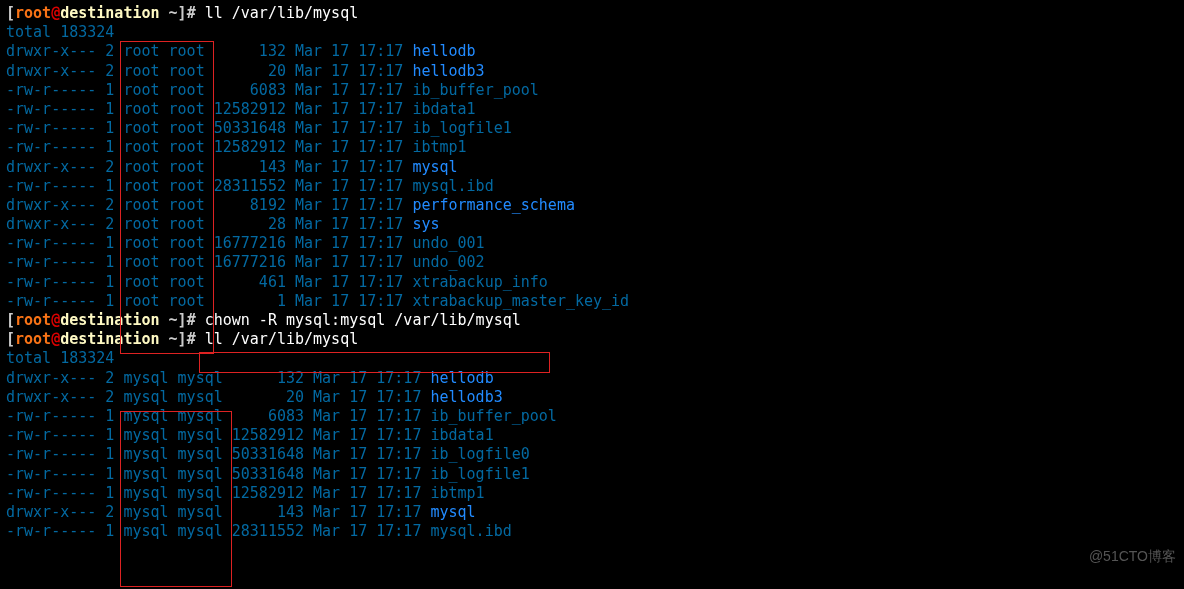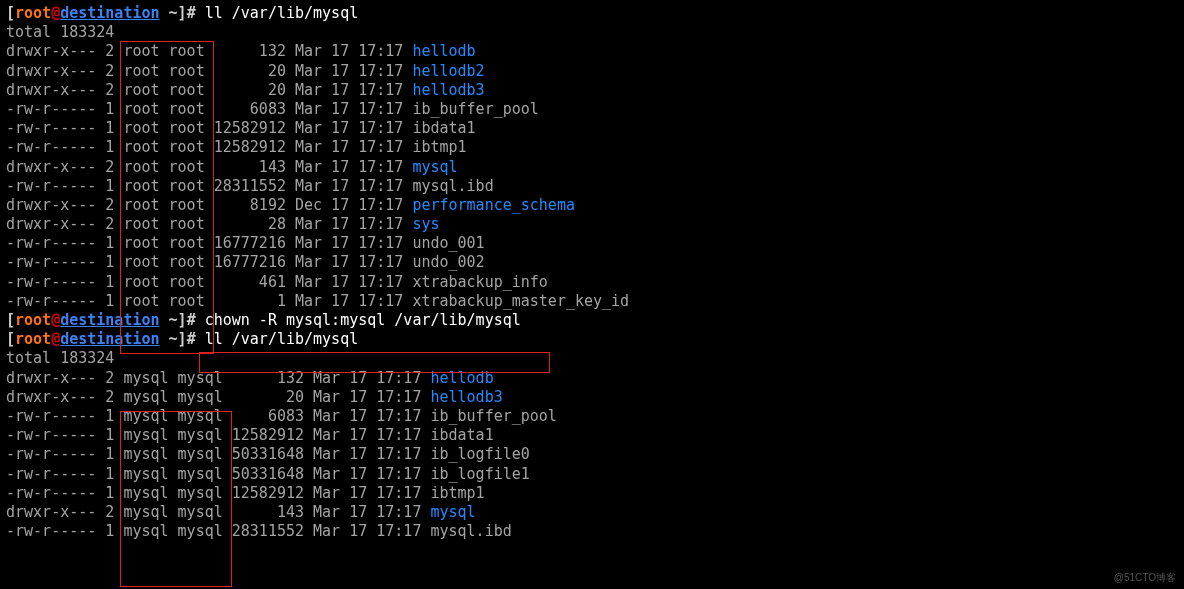--- a/index.html
+++ b/index.html
@@ -13,55 +13,55 @@
     width: 1184px;
     height: 589px;
     box-sizing: border-box;
     overflow: hidden;
     position: relative;
   }
   .line { white-space: pre; }
   .bracket { color: #ccc; font-weight: bold; }
   .user { color: #f97316; font-weight: bold; }
   .at { color: #d00; font-weight: bold; }
-  .host { color: #3b82f6; font-weight: bold; text-decoration: underline; }
+  .host { color: #fef9c3; font-weight: bold; }
   .tilde { color: #ccc; font-weight: bold; }
   .hash { color: #ccc; font-weight: bold; }
   .cmd { color: #fff; }
   .dir { color: #228bff; font-weight: normal; }
-  .plain { color: #a3a3a3; }
+  .plain { color: #0369a1; }
   .box {
     position: absolute;
     border: 1px solid #d22;
     pointer-events: none;
   }
   .watermark {
     position: absolute;
     right: 8px;
-    bottom: 4px;
+    bottom: 23px;
     color: #555;
-    font-size: 10px;
+    font-size: 14px;
     font-family: sans-serif;
   }
 </style>
 </head>
 <body>
 
 <div id="term">
     <div class="line"><span><span class="bracket">[</span><span class="user">root</span><span class="at">@</span><span class="host">destination</span><span class="bracket"> </span><span class="tilde">~</span><span class="bracket">]</span><span class="hash"># </span></span><span class="cmd">ll /var/lib/mysql</span></div>
     <div class="line plain">total 183324</div>
     <div class="line"><span class="plain">drwxr-x--- 2 root root      132 Mar 17 17:17 </span><span class="dir">hellodb</span></div>
-    <div class="line"><span class="plain">drwxr-x--- 2 root root       20 Mar 17 17:17 </span><span class="dir">hellodb2</span></div>
     <div class="line"><span class="plain">drwxr-x--- 2 root root       20 Mar 17 17:17 </span><span class="dir">hellodb3</span></div>
     <div class="line"><span class="plain">-rw-r----- 1 root root     6083 Mar 17 17:17 </span><span class="plain">ib_buffer_pool</span></div>
     <div class="line"><span class="plain">-rw-r----- 1 root root 12582912 Mar 17 17:17 </span><span class="plain">ibdata1</span></div>
+    <div class="line"><span class="plain">-rw-r----- 1 root root 50331648 Mar 17 17:17 </span><span class="plain">ib_logfile1</span></div>
     <div class="line"><span class="plain">-rw-r----- 1 root root 12582912 Mar 17 17:17 </span><span class="plain">ibtmp1</span></div>
     <div class="line"><span class="plain">drwxr-x--- 2 root root      143 Mar 17 17:17 </span><span class="dir">mysql</span></div>
     <div class="line"><span class="plain">-rw-r----- 1 root root 28311552 Mar 17 17:17 </span><span class="plain">mysql.ibd</span></div>
-    <div class="line"><span class="plain">drwxr-x--- 2 root root     8192 Dec 17 17:17 </span><span class="dir">performance_schema</span></div>
+    <div class="line"><span class="plain">drwxr-x--- 2 root root     8192 Mar 17 17:17 </span><span class="dir">performance_schema</span></div>
     <div class="line"><span class="plain">drwxr-x--- 2 root root       28 Mar 17 17:17 </span><span class="dir">sys</span></div>
     <div class="line"><span class="plain">-rw-r----- 1 root root 16777216 Mar 17 17:17 </span><span class="plain">undo_001</span></div>
     <div class="line"><span class="plain">-rw-r----- 1 root root 16777216 Mar 17 17:17 </span><span class="plain">undo_002</span></div>
     <div class="line"><span class="plain">-rw-r----- 1 root root      461 Mar 17 17:17 </span><span class="plain">xtrabackup_info</span></div>
     <div class="line"><span class="plain">-rw-r----- 1 root root        1 Mar 17 17:17 </span><span class="plain">xtrabackup_master_key_id</span></div>
     <div class="line"><span><span class="bracket">[</span><span class="user">root</span><span class="at">@</span><span class="host">destination</span><span class="bracket"> </span><span class="tilde">~</span><span class="bracket">]</span><span class="hash"># </span></span><span class="cmd">chown -R mysql:mysql /var/lib/mysql</span></div>
     <div class="line"><span><span class="bracket">[</span><span class="user">root</span><span class="at">@</span><span class="host">destination</span><span class="bracket"> </span><span class="tilde">~</span><span class="bracket">]</span><span class="hash"># </span></span><span class="cmd">ll /var/lib/mysql</span></div>
     <div class="line plain">total 183324</div>
     <div class="line"><span class="plain">drwxr-x--- 2 mysql mysql      132 Mar 17 17:17 </span><span class="dir">hellodb</span></div>
     <div class="line"><span class="plain">drwxr-x--- 2 mysql mysql       20 Mar 17 17:17 </span><span class="dir">hellodb3</span></div>

